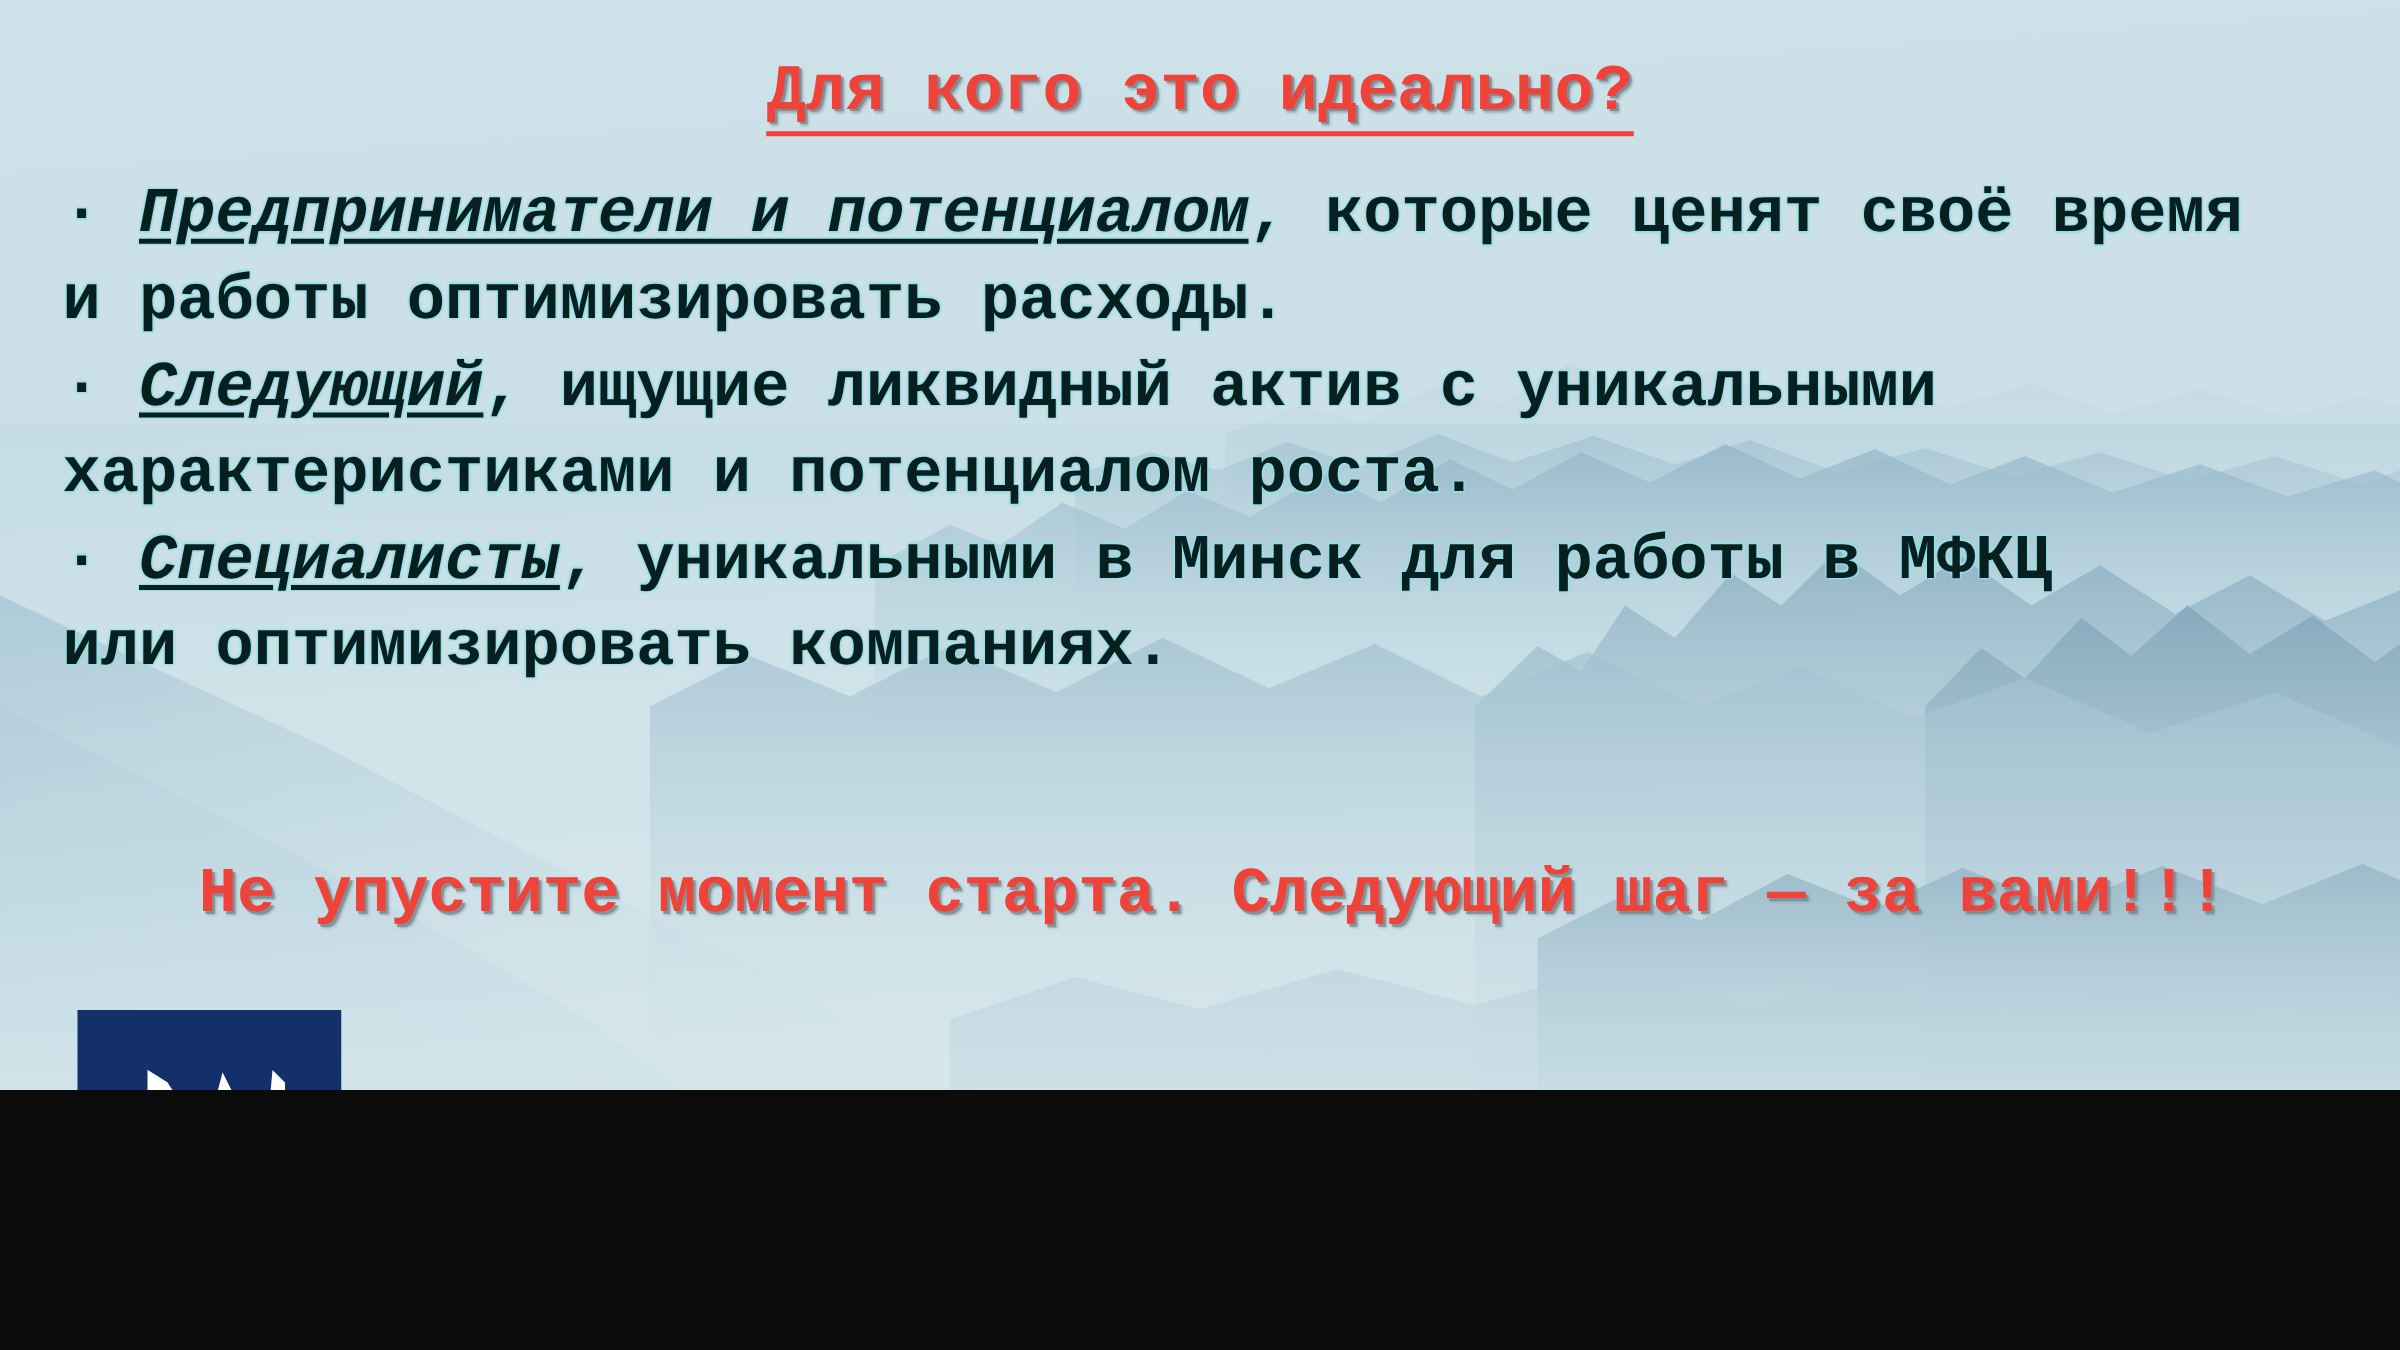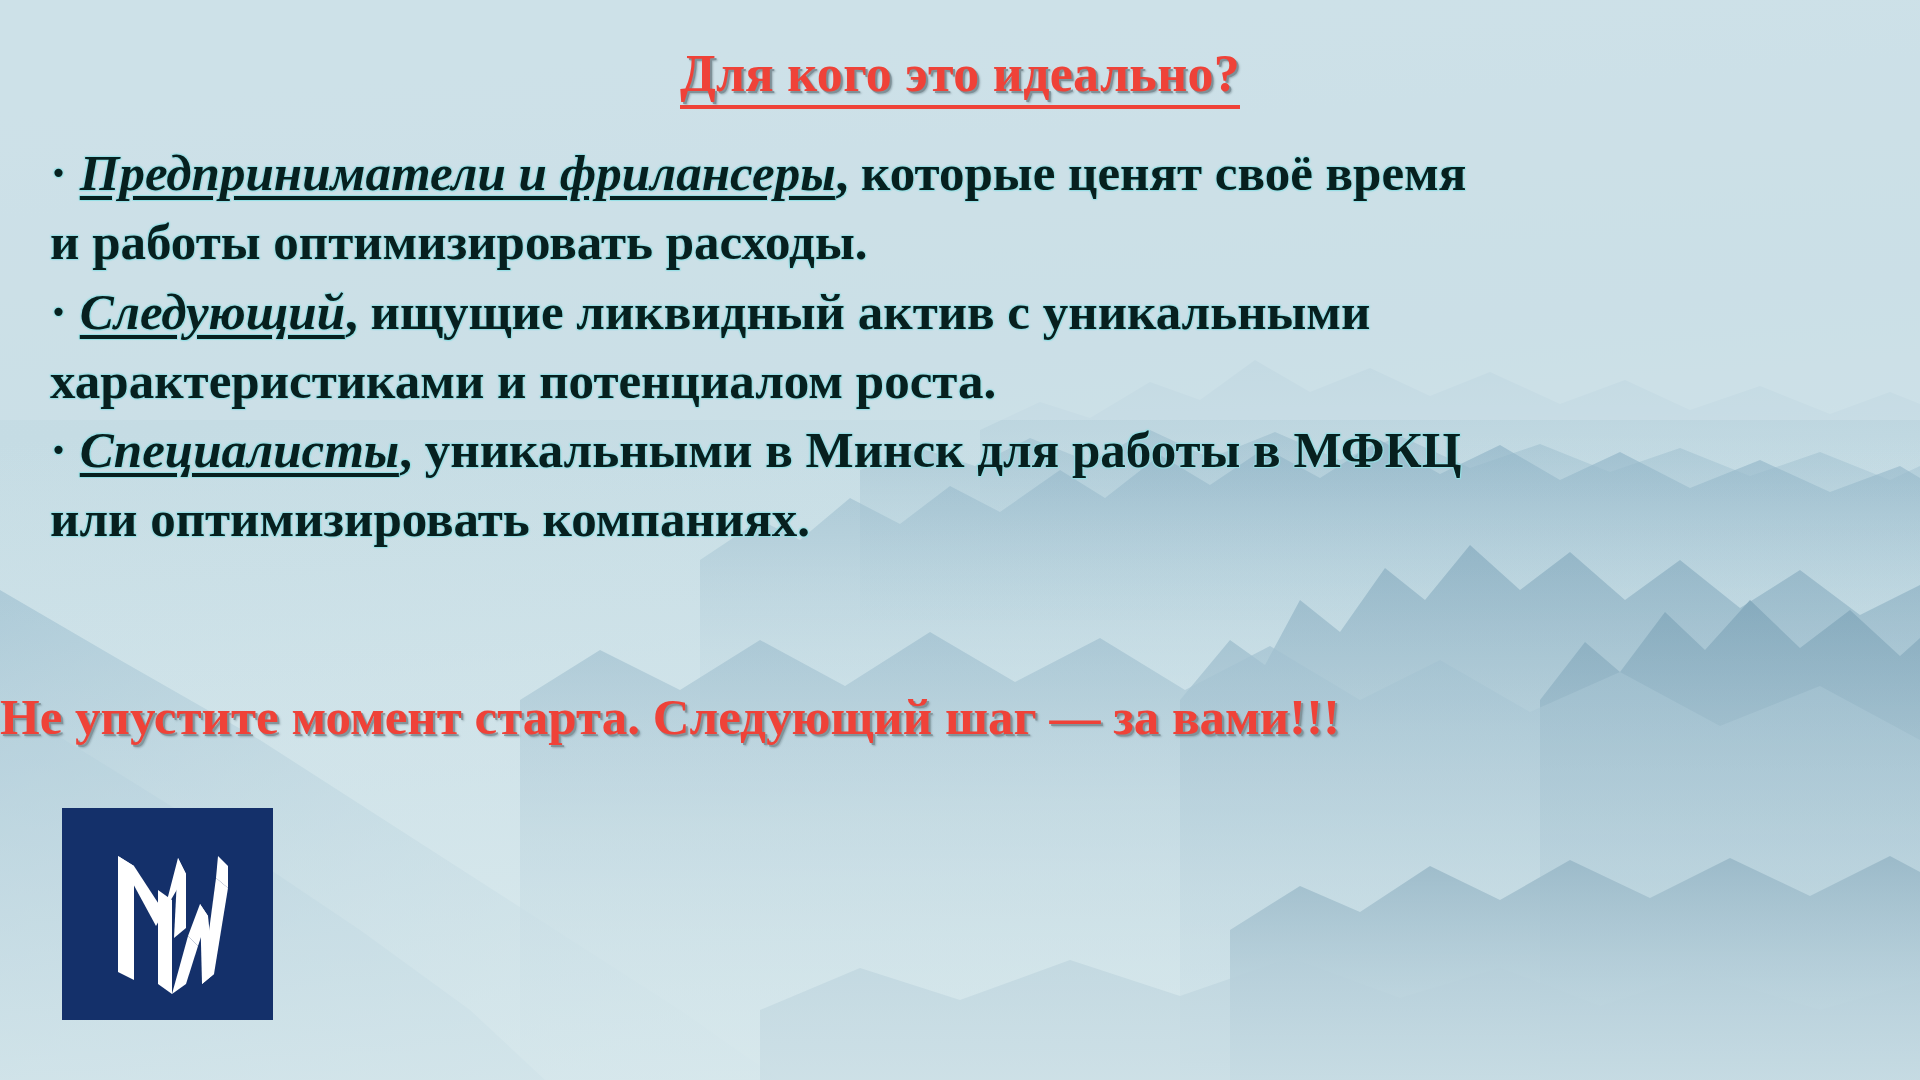--- a/index.html
+++ b/index.html
@@ -4,23 +4,23 @@
 <title>Slide</title>
 <style>
   html, body {
     margin: 0;
     padding: 0;
     background: #0b0b0b;
   }
   #slide {
     position: relative;
     width: 1920px;
-    height: 1080px;
+    height: 872px;
     overflow: hidden;
-    font-family: Liberation Serif, serif;
+    font-family: Liberation Mono, monospace;
     background: linear-gradient(175deg,
         #cadfe6 0%,
         #c9dee5 18%,
         #c6dce4 34%,
         #c2dae3 48%,
         #c3dbe4 62%,
         #cbe0e6 78%,
         #d2e4e9 92%,
         #d6e7ea 100%);
     -webkit-font-smoothing: antialiased;
@@ -88,20 +88,22 @@
     text-underline-offset: 6px;
   }
   .bullet-dot { font-style: normal; }
 
   
   .cta-wrap {
     position: absolute;
     top: 688px;
     left: 0;
     width: 1920px;
+    text-align: center;
+    padding-left: 20px;
     box-sizing: border-box;
   }
   .cta {
     display: inline-block;
     font-size: 51px;
     font-weight: 700;
     color: #ef4238;
     white-space: nowrap;
     text-shadow:
        2px 2px 0 rgba(125,142,148,.85),
@@ -215,21 +217,21 @@
 
   <div class="content">
 
     <div class="title-wrap">
       <span class="title">Для кого это идеально?</span>
     </div>
 
     <div class="body-block">
 
       <p class="para">
-        <span class="bullet-dot">· </span><span class="lead">Предприниматели и фрилансеры</span><span>, которые ценят своё время</span>
+        <span class="bullet-dot">· </span><span class="lead">Предприниматели и потенциалом</span><span>, которые ценят своё время</span>
       </p>
       <p class="para">
         <span>и работы оптимизировать расходы.</span>
       </p>
 
       <p class="para">
         <span class="bullet-dot">· </span><span class="lead">Следующий</span><span>, ищущие ликвидный актив с уникальными</span>
       </p>
       <p class="para">
         <span>характеристиками и потенциалом роста.</span>

